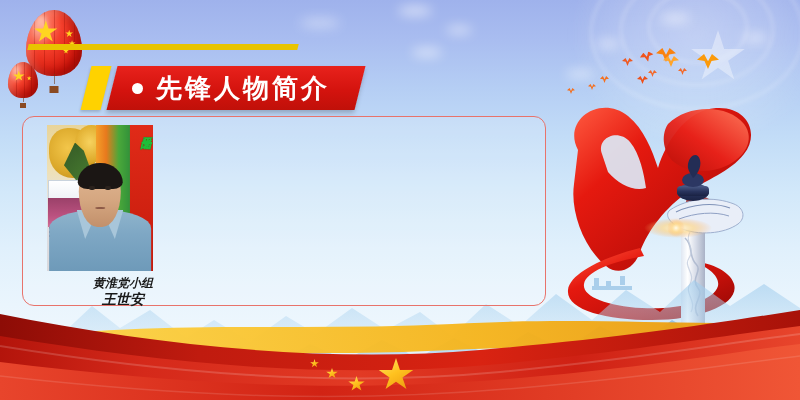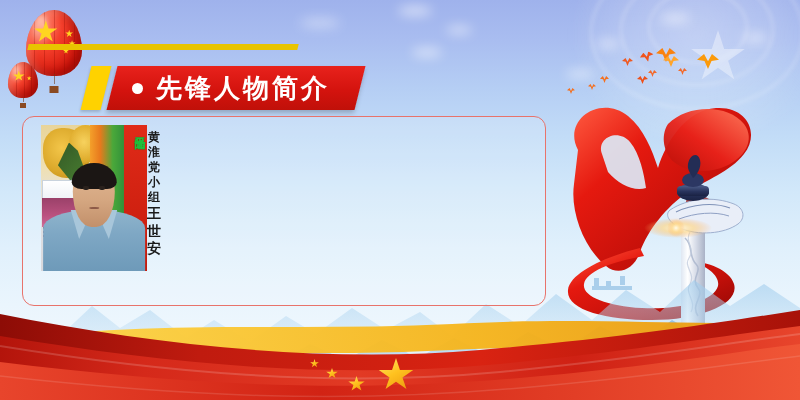--- a/index.html
+++ b/index.html
@@ -194,22 +194,23 @@
     background: rgba(255,255,255,0.16);
     box-sizing: border-box;
     display: flex;
     padding: 8px 10px 8px 18px;
   }
 
   #photo-block {
     width: 112px;
     flex: none;
     display: flex;
-    flex-direction: row;
-    align-items: flex-start;
+    flex-direction: column;
+    align-items: flex-end;
+    font-style: italic;
   }
 
   #photo-frame {
     position: relative;
     width: 106px;
     height: 146px;
     overflow: hidden;
     background: #cfcfcf;
     flex: none;
   }

